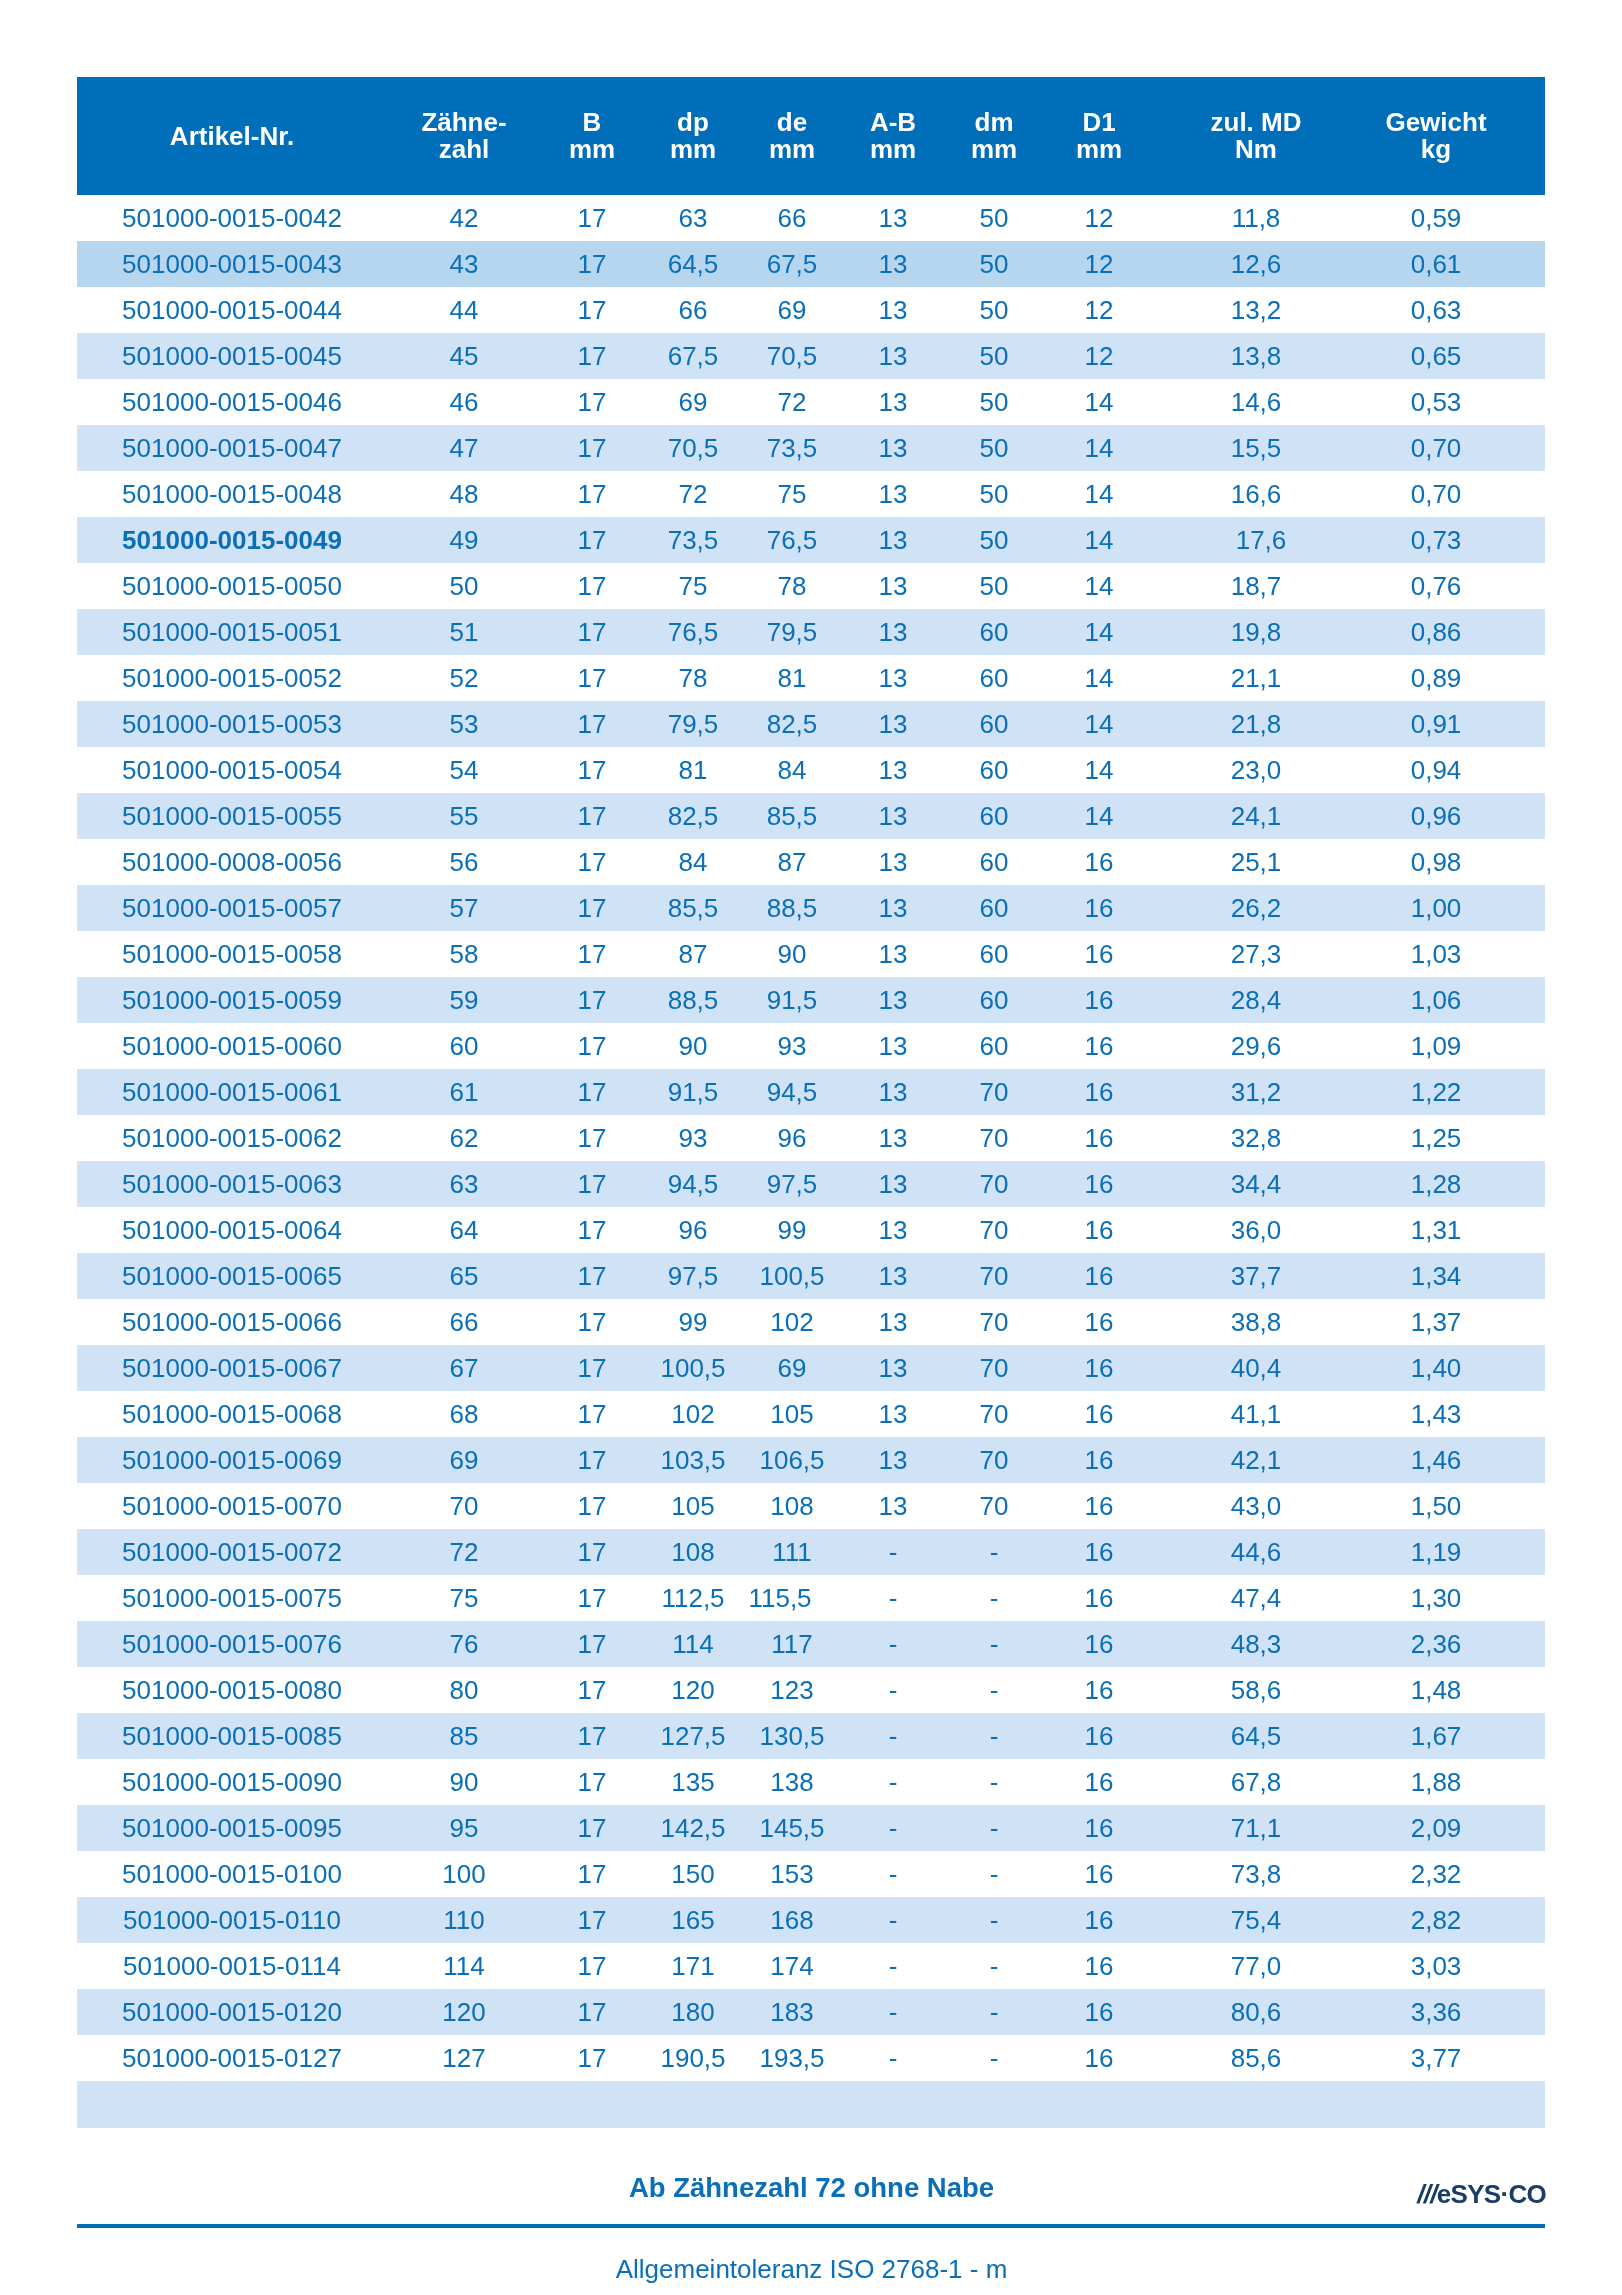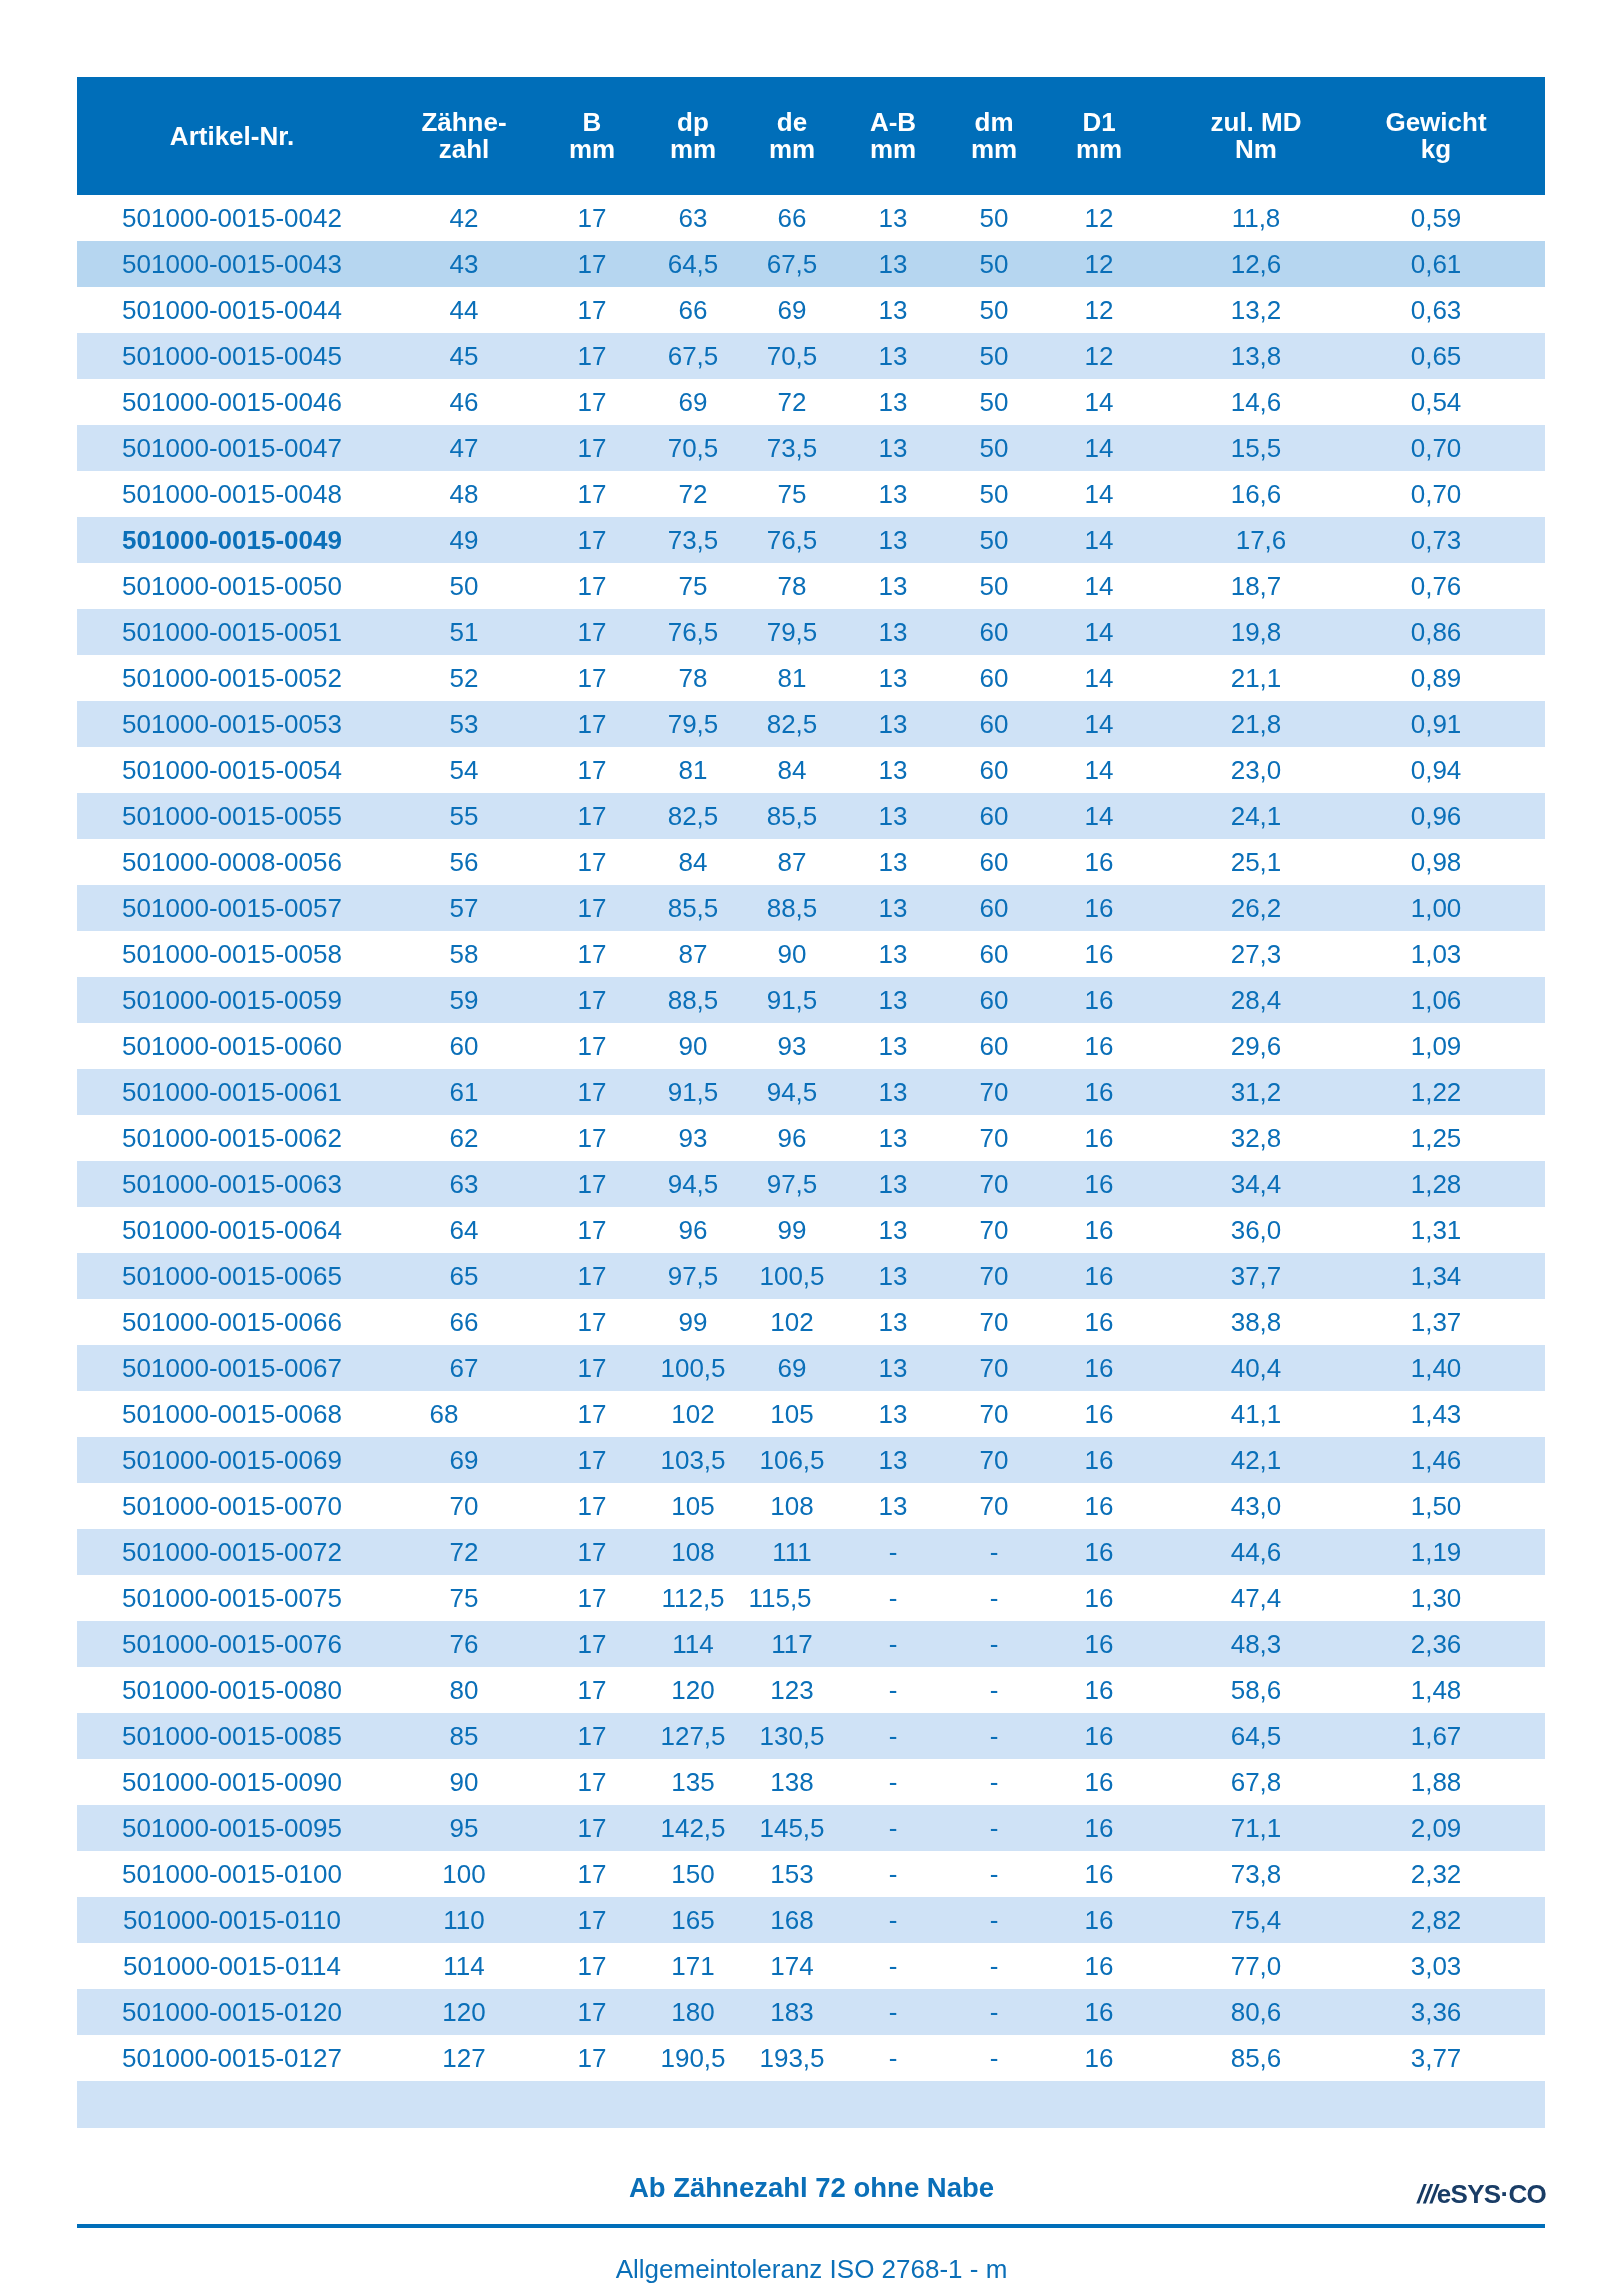--- a/index.html
+++ b/index.html
@@ -115,21 +115,21 @@
       <div class="row">
         <span class="cell" style="left: 155px;">501000-0015-0046</span>
         <span class="cell" style="left: 387px;">46</span>
         <span class="cell" style="left: 515px;">17</span>
         <span class="cell" style="left: 616px;">69</span>
         <span class="cell" style="left: 715px;">72</span>
         <span class="cell" style="left: 816px;">13</span>
         <span class="cell" style="left: 917px;">50</span>
         <span class="cell" style="left: 1022px;">14</span>
         <span class="cell" style="left: 1179px;">14,6</span>
-        <span class="cell" style="left: 1359px;">0,54</span>
+        <span class="cell" style="left: 1359px;">0,53</span>
       </div>
       <div class="row alt">
         <span class="cell" style="left: 155px;">501000-0015-0047</span>
         <span class="cell" style="left: 387px;">47</span>
         <span class="cell" style="left: 515px;">17</span>
         <span class="cell" style="left: 616px;">70,5</span>
         <span class="cell" style="left: 715px;">73,5</span>
         <span class="cell" style="left: 816px;">13</span>
         <span class="cell" style="left: 917px;">50</span>
         <span class="cell" style="left: 1022px;">14</span>
@@ -371,21 +371,21 @@
         <span class="cell" style="left: 616px;">100,5</span>
         <span class="cell" style="left: 715px;">69</span>
         <span class="cell" style="left: 816px;">13</span>
         <span class="cell" style="left: 917px;">70</span>
         <span class="cell" style="left: 1022px;">16</span>
         <span class="cell" style="left: 1179px;">40,4</span>
         <span class="cell" style="left: 1359px;">1,40</span>
       </div>
       <div class="row">
         <span class="cell" style="left: 155px;">501000-0015-0068</span>
-        <span class="cell" style="left: 367px;">68</span>
+        <span class="cell" style="left: 387px;">68</span>
         <span class="cell" style="left: 515px;">17</span>
         <span class="cell" style="left: 616px;">102</span>
         <span class="cell" style="left: 715px;">105</span>
         <span class="cell" style="left: 816px;">13</span>
         <span class="cell" style="left: 917px;">70</span>
         <span class="cell" style="left: 1022px;">16</span>
         <span class="cell" style="left: 1179px;">41,1</span>
         <span class="cell" style="left: 1359px;">1,43</span>
       </div>
       <div class="row alt">

